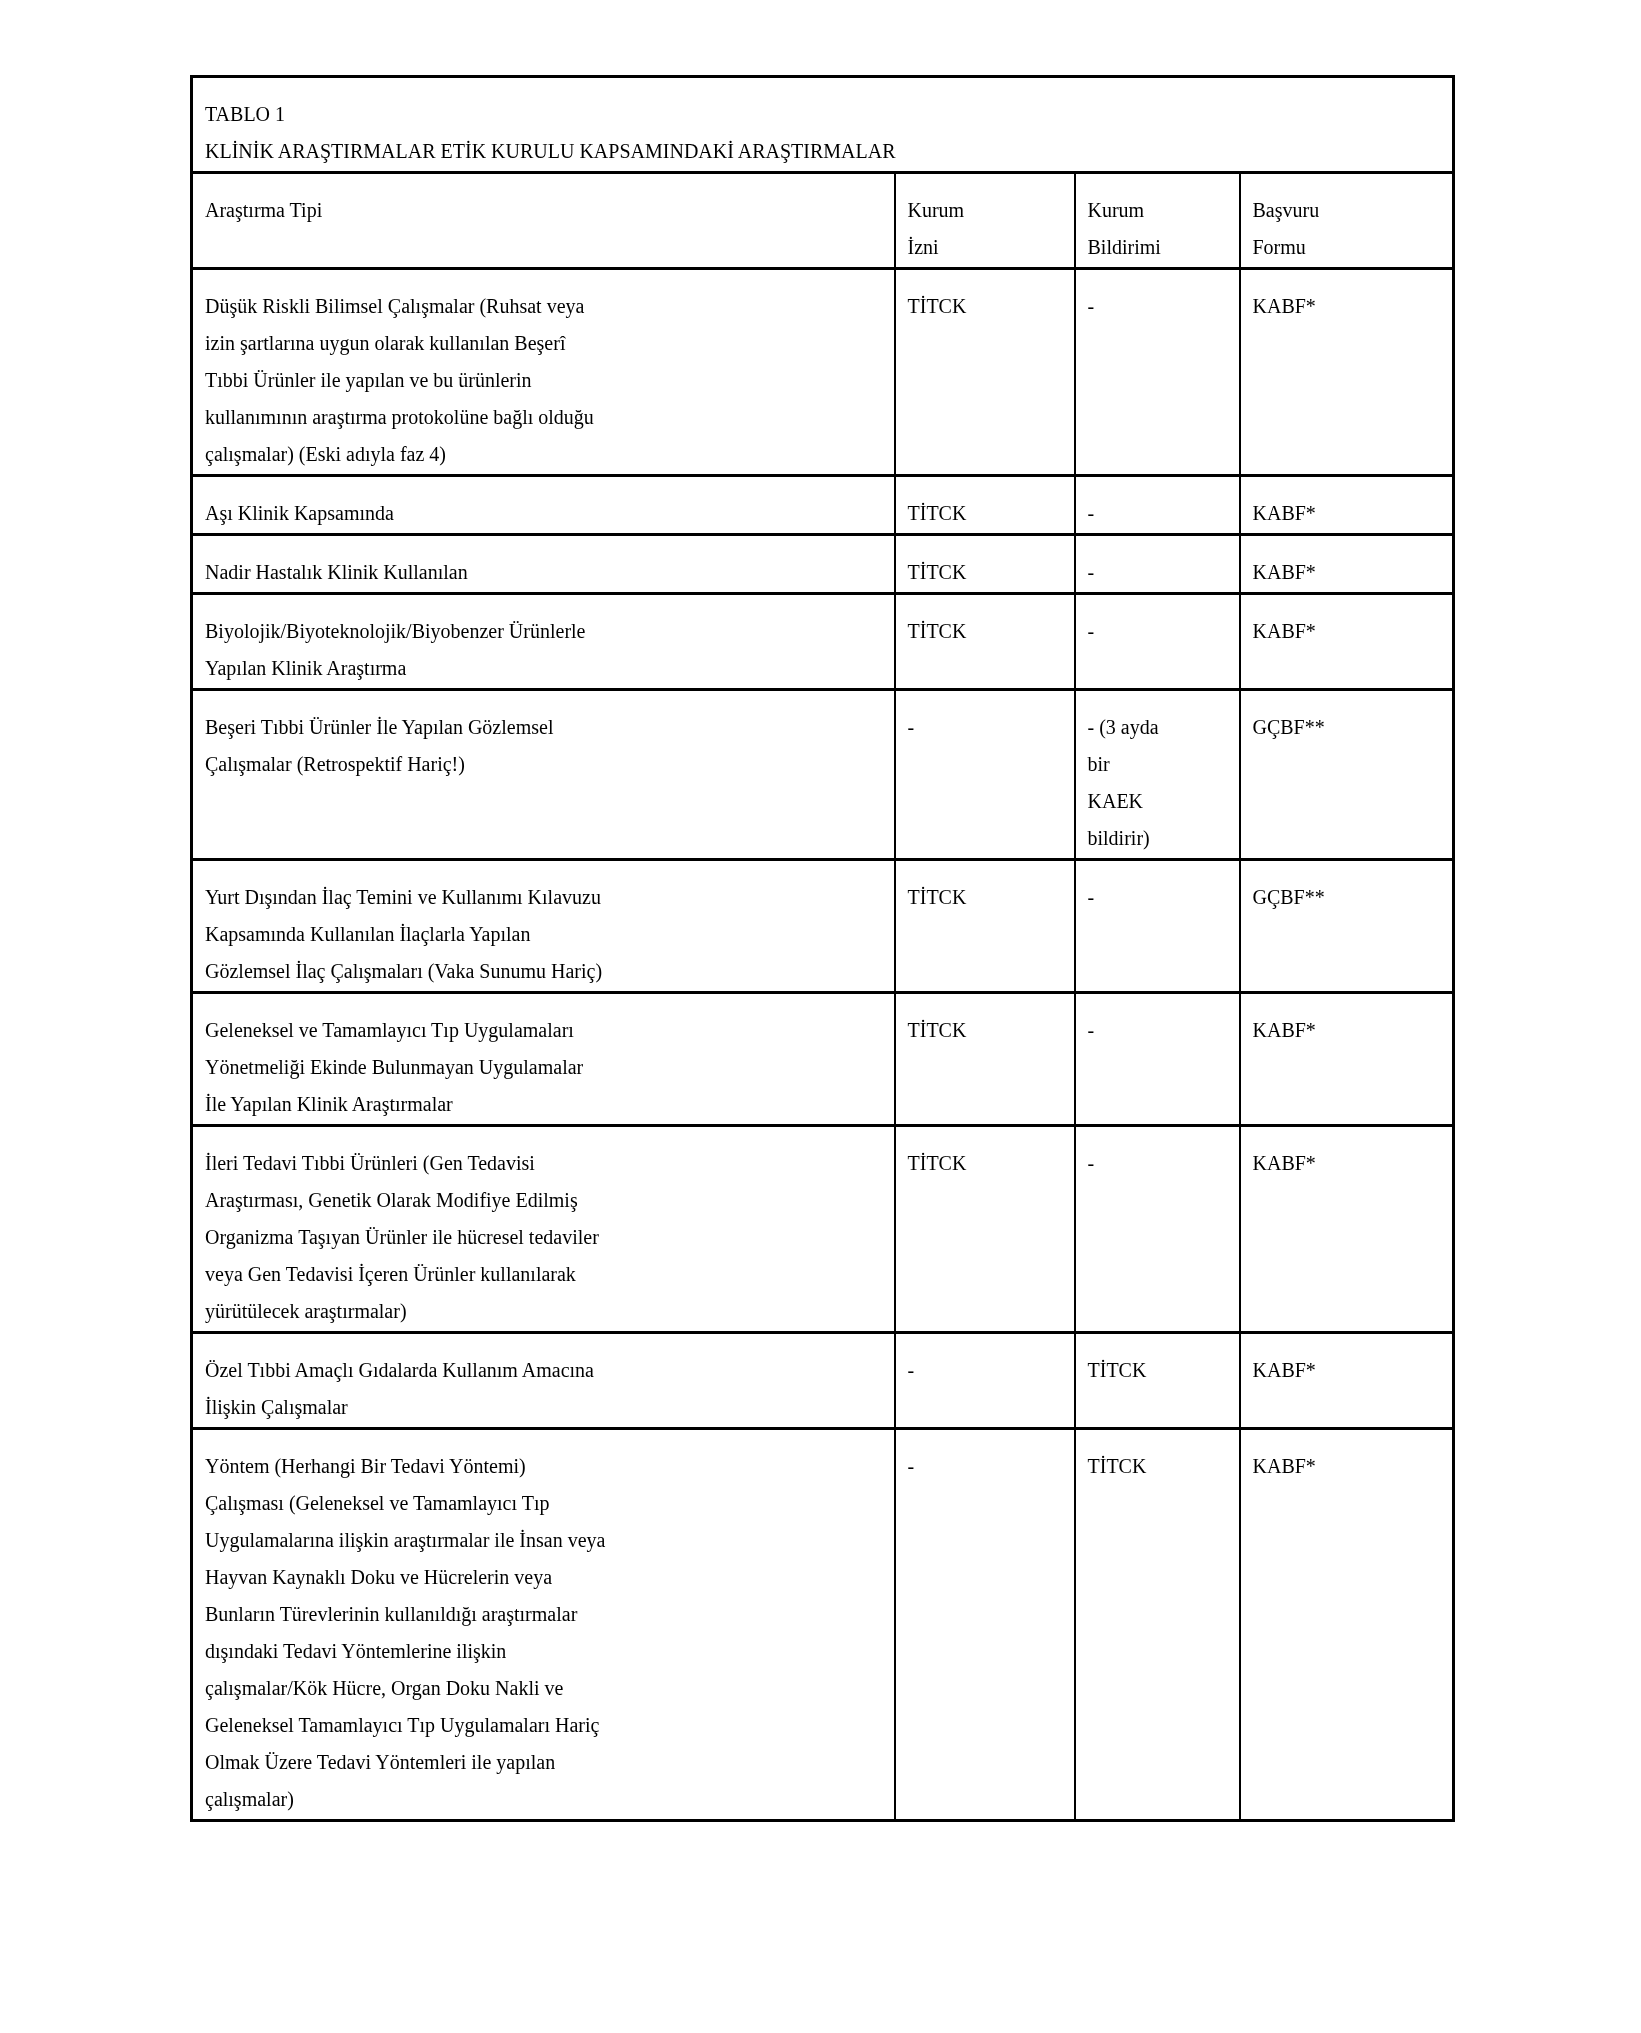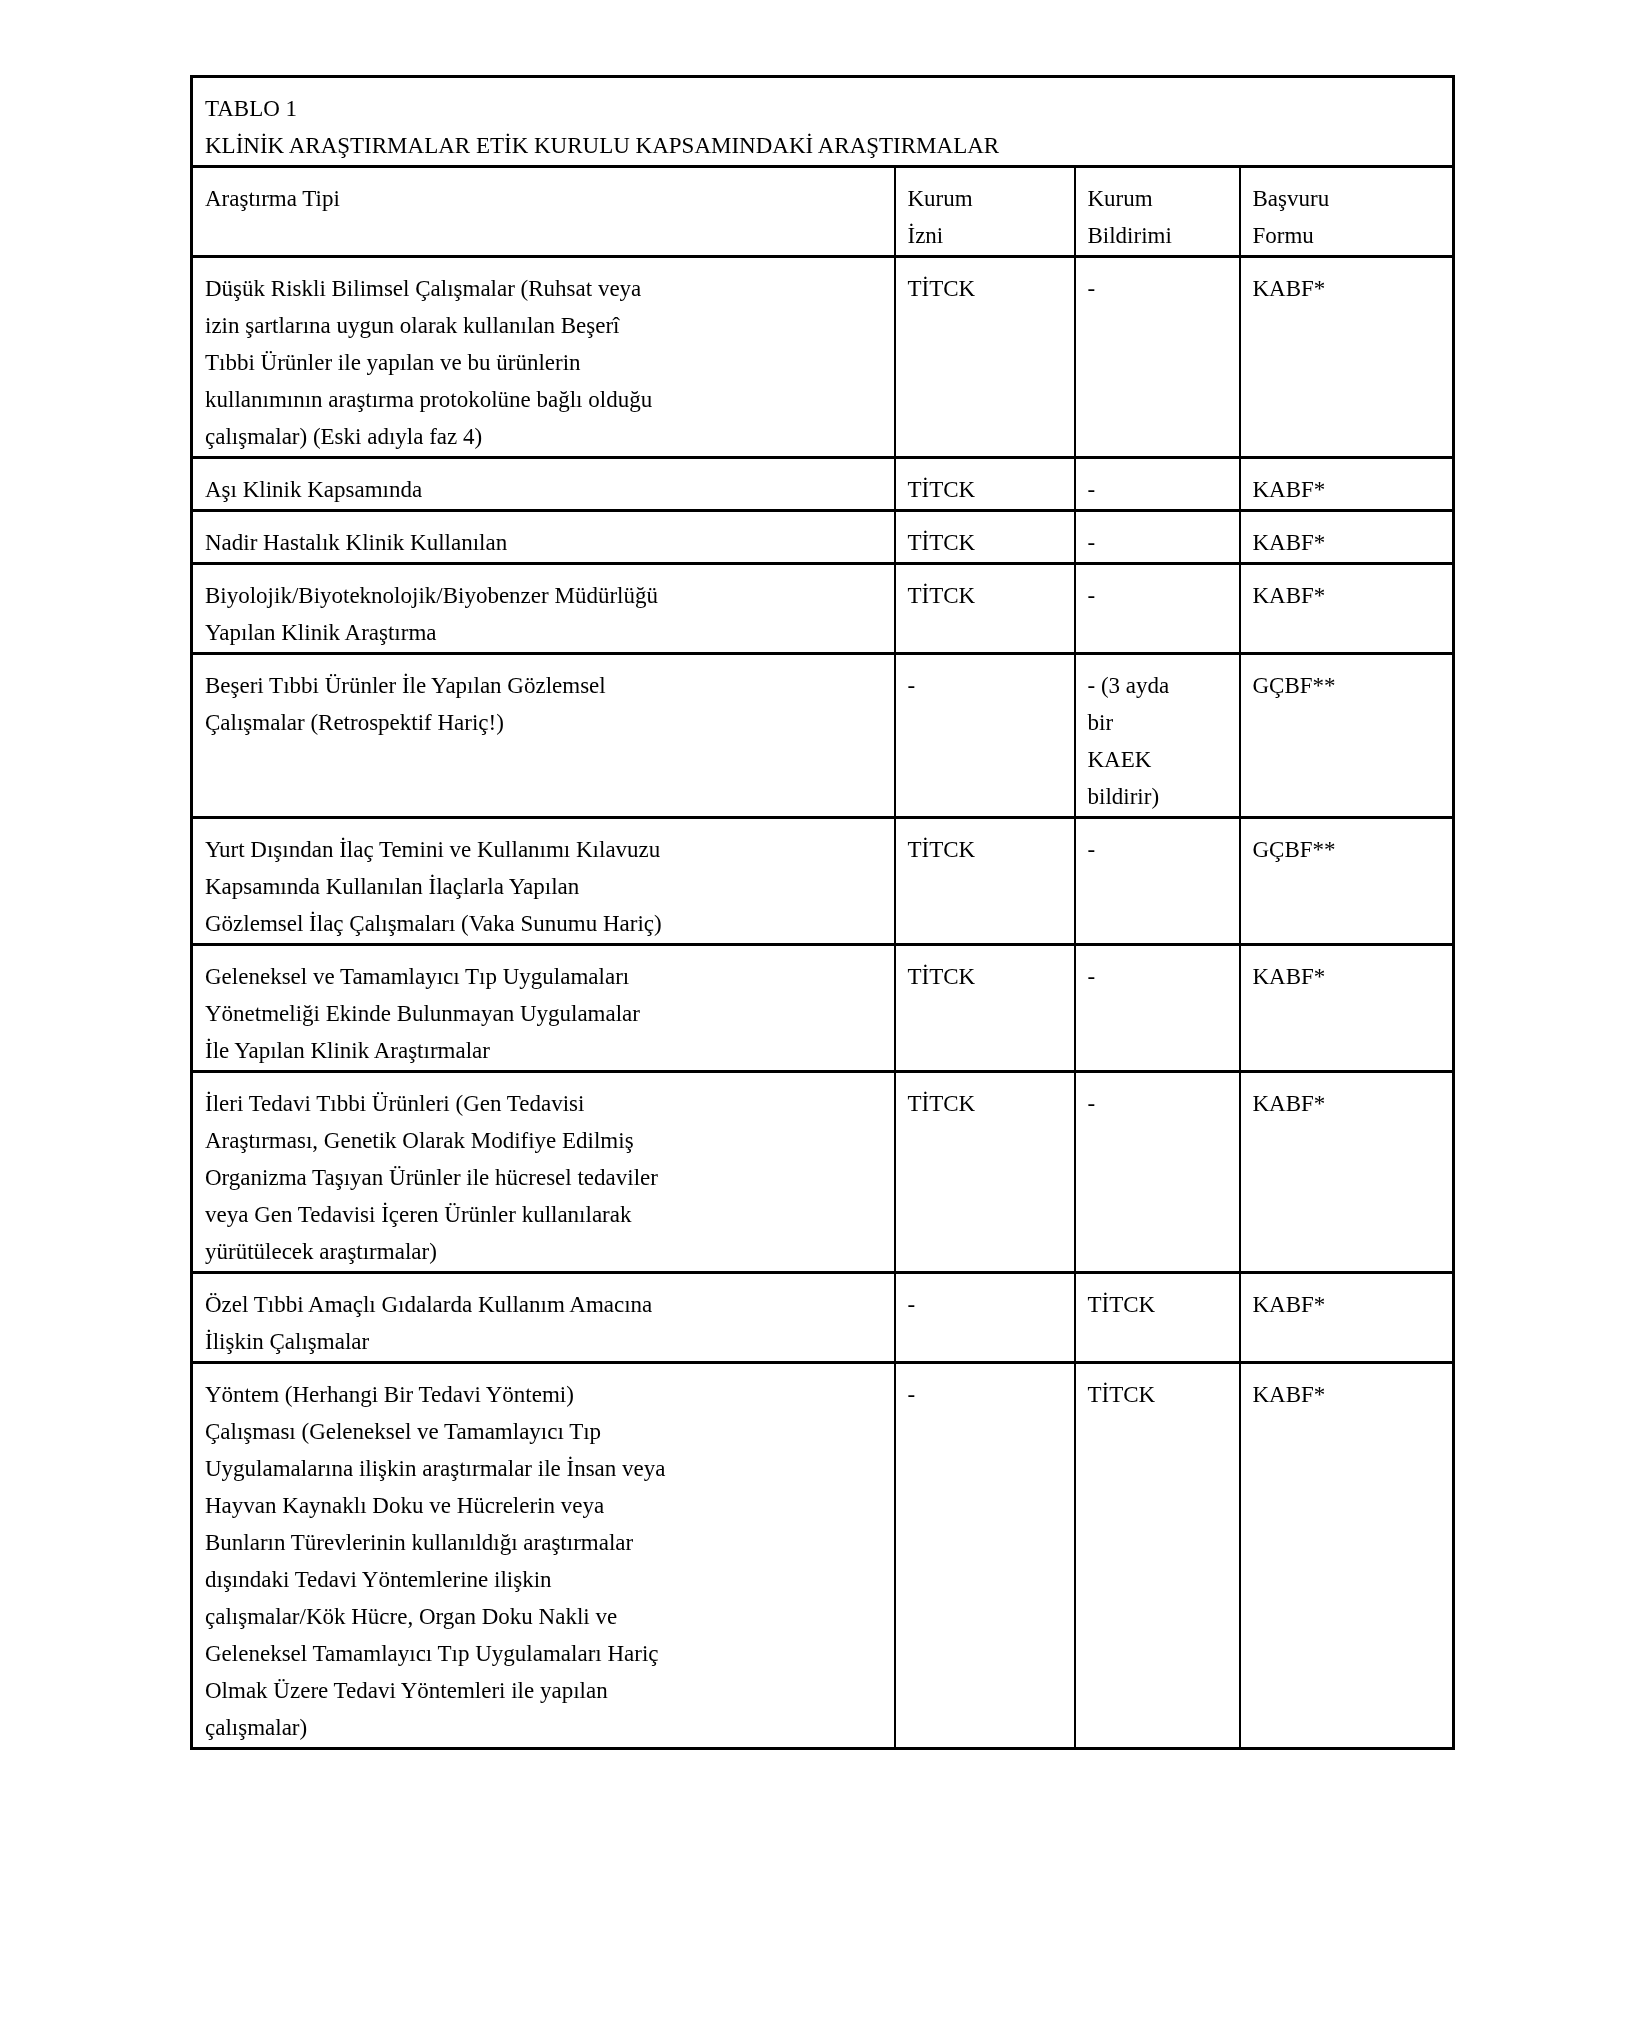--- a/index.html
+++ b/index.html
@@ -24,23 +24,23 @@
     border: 3px solid #000000;
   }
   table.doc-table td,
   table.doc-table th {
     border-left: 2px solid #000000;
     border-right: 2px solid #000000;
     border-top: 3px solid #000000;
     border-bottom: 3px solid #000000;
     vertical-align: top;
     text-align: left;
-    font-size: 23px;
+    font-size: 20px;
     line-height: 37px;
-    padding: 12px 8px 1px 12px;
+    padding: 18px 8px 1px 12px;
     white-space: pre-line;
     font-weight: normal;
     overflow: hidden;
   }
   .title-cell {
     text-align: center;
     font-weight: bold;
     font-size: 29px;
   }
   .subtitle-cell {
@@ -92,21 +92,21 @@
       <td>-</td>
       <td>KABF*</td>
     </tr>
     <tr>
       <td>Nadir Hastalık Klinik Kullanılan</td>
       <td>TİTCK</td>
       <td>-</td>
       <td>KABF*</td>
     </tr>
     <tr>
-      <td>Biyolojik/Biyoteknolojik/Biyobenzer Müdürlüğü
+      <td>Biyolojik/Biyoteknolojik/Biyobenzer Ürünlerle
 Yapılan Klinik Araştırma</td>
       <td>TİTCK</td>
       <td>-</td>
       <td>KABF*</td>
     </tr>
     <tr>
       <td>Beşeri Tıbbi Ürünler İle Yapılan Gözlemsel
 Çalışmalar (Retrospektif Hariç!)</td>
       <td>-</td>
       <td>- (3 ayda

